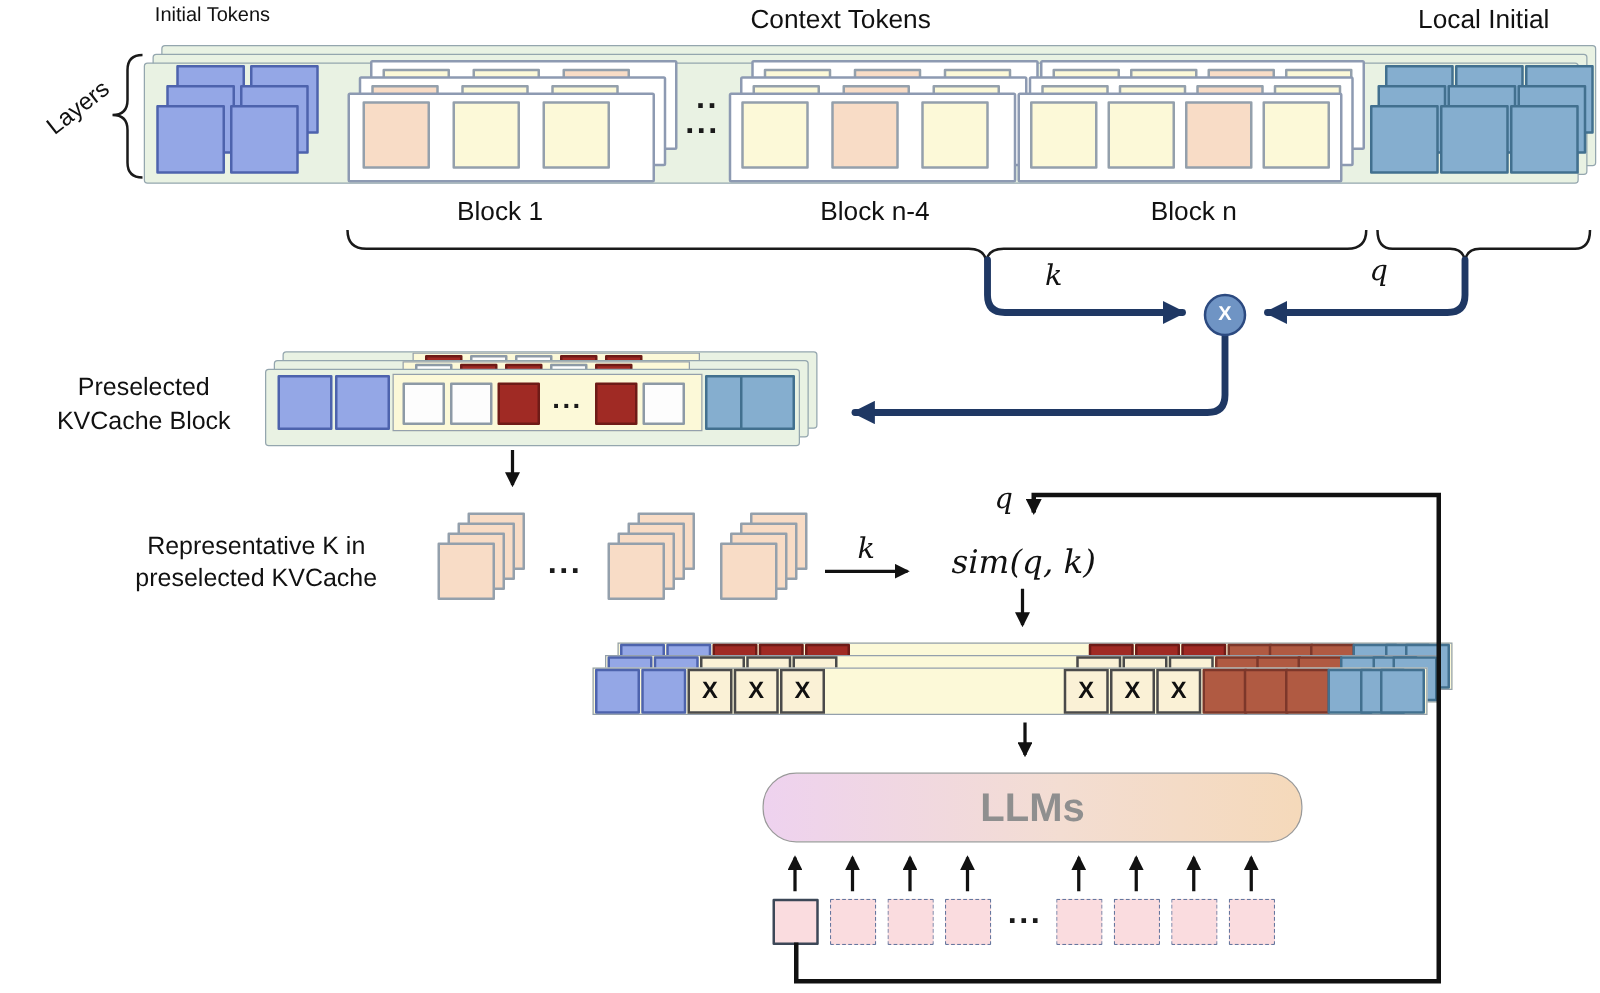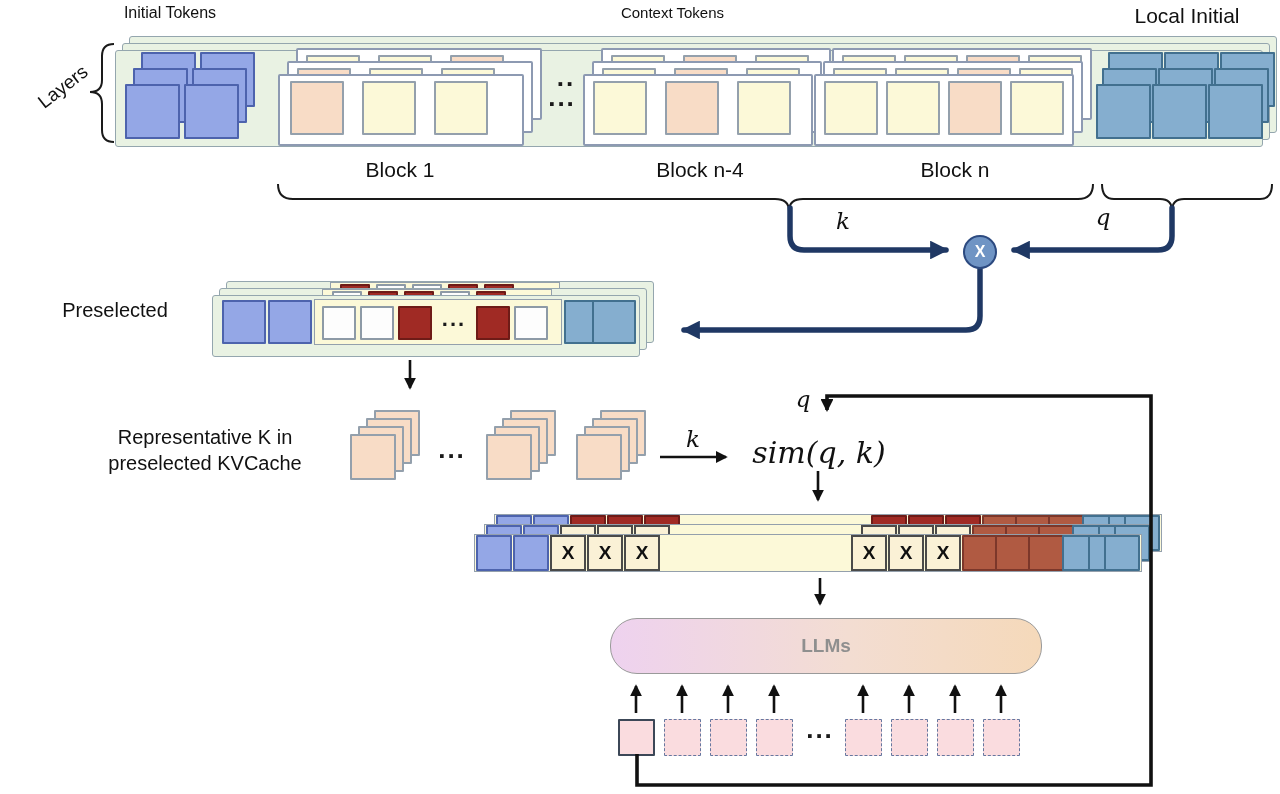--- a/index.html
+++ b/index.html
@@ -23,21 +23,21 @@
   .xsq{position:absolute;background:#faf1d6;border:2px solid #4a4a4a;box-sizing:border-box;
        display:flex;align-items:center;justify-content:center;font-weight:700;font-size:19px;color:#101010;}
   .dots{position:absolute;font-weight:700;color:#1a1a1a;text-align:center;letter-spacing:2px;z-index:10;}
   .rowband{position:absolute;background:#fcf9d8;border:1.5px solid #94a0ac;box-sizing:border-box;}
   .xcircle{position:absolute;width:34px;height:34px;border-radius:50%;background:#6f94c4;border:2px solid #2c4a80;
            box-sizing:border-box;display:flex;align-items:center;justify-content:center;color:#fff;
            font-weight:700;font-size:16px;z-index:10;}
   .llm-pill{position:absolute;border-radius:27px;border:1.5px solid #9a9a9a;
             background:linear-gradient(90deg,#eed2ef 0%,#f3ddd2 55%,#f5d9ba 100%);
             display:flex;align-items:center;justify-content:center;
-            font-size:19px;font-weight:600;color:#8f8f8f;z-index:2;text-align:center;}
+            font-size:32px;font-weight:600;color:#8f8f8f;z-index:2;text-align:center;}
   .overlay{position:absolute;left:0;top:0;z-index:5;pointer-events:none;}
 </style>
 </head>
 <body>
 
 <div class="canvas">
 
   <div class="green-panel" style="left:129px;top:36px;width:1146px;height:95px"></div>
   <div class="green-panel" style="left:122px;top:43px;width:1146px;height:95px"></div>
   <div class="green-panel" style="left:115px;top:50px;width:1146px;height:95px"></div>
@@ -98,21 +98,21 @@
   <div class="sq steel" style="left:1164px;top:52px;width:55px;height:55px;z-index:2"></div>
   <div class="sq steel" style="left:1220px;top:52px;width:55px;height:55px;z-index:2"></div>
   <div class="sq steel" style="left:1102px;top:68px;width:55px;height:55px;z-index:3"></div>
   <div class="sq steel" style="left:1158px;top:68px;width:55px;height:55px;z-index:3"></div>
   <div class="sq steel" style="left:1214px;top:68px;width:55px;height:55px;z-index:3"></div>
   <div class="sq steel" style="left:1096px;top:84px;width:55px;height:55px;z-index:4"></div>
   <div class="sq steel" style="left:1152px;top:84px;width:55px;height:55px;z-index:4"></div>
   <div class="sq steel" style="left:1208px;top:84px;width:55px;height:55px;z-index:4"></div>
 
   <div class="label" style="left:95px;top:4px;width:150px;font-size:16px">Initial Tokens</div>
-  <div class="label" style="left:585px;top:4px;width:175px;font-size:15px">Context Tokens</div>
+  <div class="label" style="left:585px;top:4px;width:175px;font-size:21px">Context Tokens</div>
   <div class="label" style="left:1112px;top:4px;width:150px;font-size:21px">Local Initial</div>
   <div class="label" style="left:26px;top:76px;width:74px;font-size:19px;transform:rotate(-38deg)">Layers</div>
 
   <div class="label" style="left:320px;top:158px;width:160px;font-size:21px">Block 1</div>
   <div class="label" style="left:620px;top:158px;width:160px;font-size:21px">Block n-4</div>
   <div class="label" style="left:875px;top:158px;width:160px;font-size:21px">Block n</div>
 
   <div class="label math" style="left:828px;top:208px;width:30px;font-size:23px">k</div>
   <div class="label math" style="left:1088px;top:204px;width:30px;font-size:23px">q</div>
   <div class="xcircle" style="left:963px;top:235px">X</div>
@@ -138,41 +138,42 @@
   <div class="sq white" style="left:322px;top:306px;width:34px;height:34px;z-index:5"></div>
   <div class="sq white" style="left:360px;top:306px;width:34px;height:34px;z-index:5"></div>
   <div class="sq red" style="left:398px;top:306px;width:34px;height:34px;z-index:5"></div>
   <div class="dots" style="left:432px;top:306px;width:44px;font-size:22px;z-index:5">...</div>
   <div class="sq red" style="left:476px;top:306px;width:34px;height:34px;z-index:5"></div>
   <div class="sq white" style="left:514px;top:306px;width:34px;height:34px;z-index:5"></div>
   <div class="sq steel" style="left:564px;top:300px;width:44px;height:44px;z-index:4"></div>
   <div class="sq steel" style="left:592px;top:300px;width:44px;height:44px;z-index:5"></div>
 
   <div class="label" style="left:15px;top:299px;width:200px;font-size:20px">Preselected</div>
+  <div class="label" style="left:15px;top:326px;width:200px;font-size:20px">KVCache Block</div>
 
   <div class="sq peach" style="left:374px;top:410px;width:46px;height:46px;z-index:1"></div>
   <div class="sq peach" style="left:366px;top:418px;width:46px;height:46px;z-index:2"></div>
   <div class="sq peach" style="left:358px;top:426px;width:46px;height:46px;z-index:3"></div>
   <div class="sq peach" style="left:350px;top:434px;width:46px;height:46px;z-index:4"></div>
   <div class="dots" style="left:428px;top:434px;width:48px;font-size:26px">...</div>
   <div class="sq peach" style="left:510px;top:410px;width:46px;height:46px;z-index:1"></div>
   <div class="sq peach" style="left:502px;top:418px;width:46px;height:46px;z-index:2"></div>
   <div class="sq peach" style="left:494px;top:426px;width:46px;height:46px;z-index:3"></div>
   <div class="sq peach" style="left:486px;top:434px;width:46px;height:46px;z-index:4"></div>
   <div class="sq peach" style="left:600px;top:410px;width:46px;height:46px;z-index:1"></div>
   <div class="sq peach" style="left:592px;top:418px;width:46px;height:46px;z-index:2"></div>
   <div class="sq peach" style="left:584px;top:426px;width:46px;height:46px;z-index:3"></div>
   <div class="sq peach" style="left:576px;top:434px;width:46px;height:46px;z-index:4"></div>
 
   <div class="label" style="left:55px;top:452px;width:300px;font-size:20px">preselected KVCache</div>
   <div class="label" style="left:55px;top:426px;width:300px;font-size:20px">Representative K in</div>
 
   <div class="label math" style="left:678px;top:426px;width:30px;font-size:23px">k</div>
   <div class="label math" style="left:788px;top:386px;width:30px;font-size:23px">q</div>
-  <div class="label math" style="left:744px;top:436px;width:150px;font-size:30px">sim(q, k)</div>
+  <div class="label math" style="left:744px;top:436px;width:150px;font-size:26px">sim(q, k)</div>
 
   <div class="rowband" style="left:494px;top:514px;width:668px;height:38px;z-index:1"></div>
   <div class="sq blue" style="left:496px;top:515px;width:36px;height:36px;z-index:1"></div>
   <div class="sq blue" style="left:533px;top:515px;width:36px;height:36px;z-index:1"></div>
   <div class="sq red" style="left:570px;top:515px;width:36px;height:36px;z-index:1"></div>
   <div class="sq red" style="left:607px;top:515px;width:36px;height:36px;z-index:1"></div>
   <div class="sq red" style="left:644px;top:515px;width:36px;height:36px;z-index:1"></div>
   <div class="sq red" style="left:871px;top:515px;width:36px;height:36px;z-index:1"></div>
   <div class="sq red" style="left:908px;top:515px;width:36px;height:36px;z-index:1"></div>
   <div class="sq red" style="left:945px;top:515px;width:36px;height:36px;z-index:1"></div>

